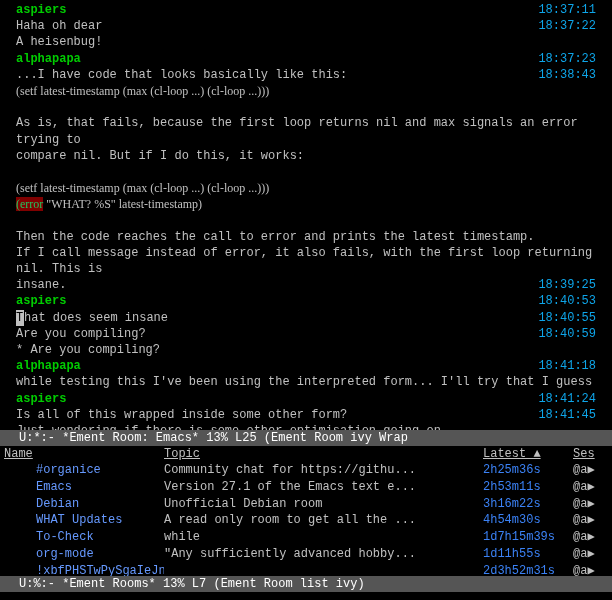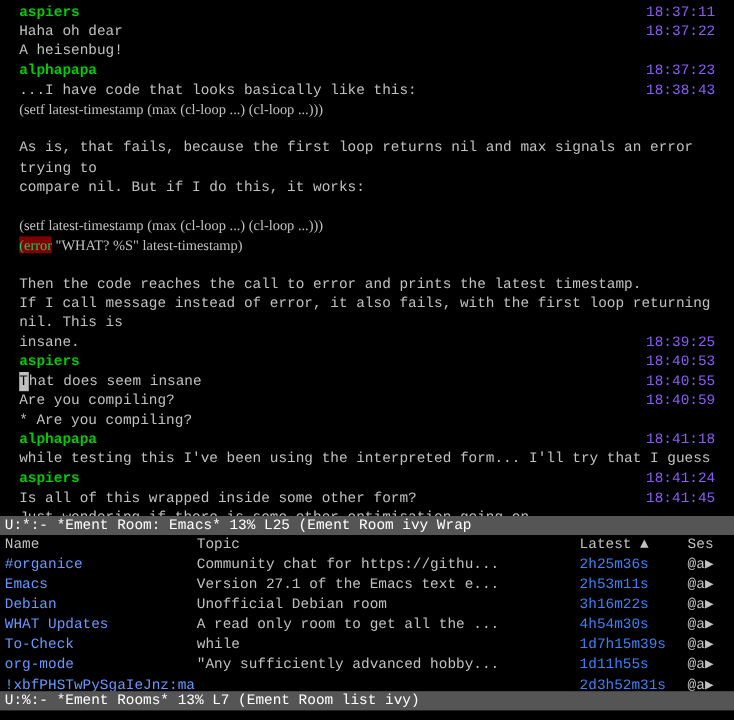--- a/index.html
+++ b/index.html
@@ -23,21 +23,21 @@
       line-height: 1.35;
     }
 
     .username {
       color: #00cc00;
       font-weight: bold;
       cursor: pointer;
     }
 
     .timestamp {
-      color: #8b5cf6;
+      color: #0ea5e9;
       float: right;
       margin-left: 8px;
     }
 
     .msg-line {
       display: block;
       clear: both;
     }
 
     .code-block {
@@ -49,61 +49,62 @@
     .error-highlight {
       background: #800000;
       color: #22c55e;
       text-align: center;
     }
 
     
     .status-bar {
       background: #555;
       color: #fff;
-      padding: 1px 4px;
+      padding: 1px 19px;
       font-size: 12px;
       white-space: nowrap;
       overflow: hidden;
     }
 
     
     #room-list {
       background: #000;
       color: #c0c0c0;
       height: 130px;
       overflow: hidden;
     }
 
     .room-list-header {
       display: flex;
       border-bottom: none;
       padding: 1px 4px;
       color: #c0c0c0;
       font-size: 12px;
+      text-decoration: underline;
     }
 
     .room-list-header .col-name { width: 160px; flex-shrink: 0; }
     .room-list-header .col-topic { flex: 1; }
     .room-list-header .col-latest { width: 90px; flex-shrink: 0; }
     .room-list-header .col-ses { width: 35px; flex-shrink: 0; }
 
     .room-row {
       display: flex;
       padding: 0px 4px;
       font-size: 12px;
       line-height: 1.4;
     }
 
     .room-row:nth-child(even) { background: #000; }
     .room-row .col-name { width: 160px; flex-shrink: 0; overflow: hidden; white-space: nowrap; }
     .room-row .col-topic { flex: 1; overflow: hidden; white-space: nowrap; color: #c0c0c0; }
     .room-row .col-latest { width: 90px; flex-shrink: 0; color: #3b82f6; }
     .room-row .col-ses { width: 35px; flex-shrink: 0; color: #c0c0c0; }
 
-    .room-link { color: #6699ff; text-decoration: none; }
+    .room-link { color: #6699ff; text-decoration: none; margin-left: 32px; }
 
     .highlight-row {
       background: #003366;
     }
 
     .cursor-block {
       display: inline-block;
       background: #c0c0c0;
       color: #000;
       width: 8px;

